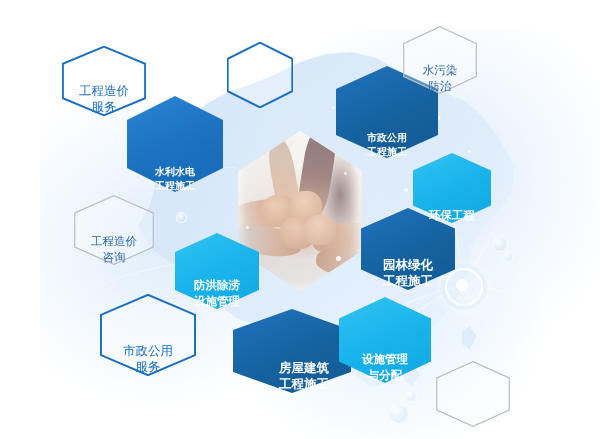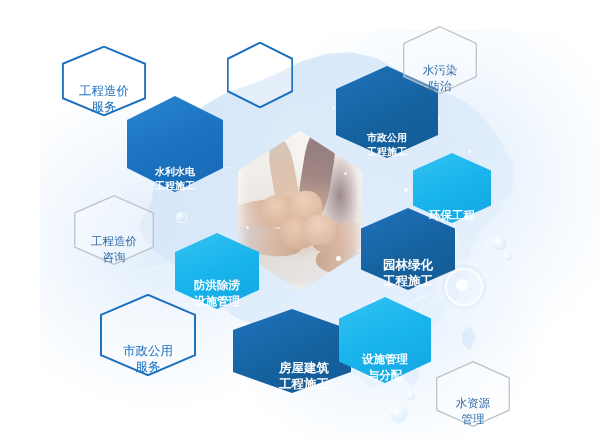--- a/index.html
+++ b/index.html
@@ -292,20 +292,16 @@
           <span>设施管理</span>
           <span>与分配</span>
         </div>
       </div>
       <div class="hex outline grayline fs11" style="left: 436px; top: 361px; width: 74px; height: 66px;">
         <div class="hexbg">
           <svg viewBox="0 0 100 100" preserveAspectRatio="none">
             <polygon points="50,1 99,25.5 99,74.5 50,99 1,74.5 1,25.5" fill="rgba(255,255,255,0.30)" stroke="#b9bec4" stroke-width="1.2" vector-effect="non-scaling-stroke"></polygon>
           </svg>
         </div>
-        <div class="txt">
-          <span>水资源</span>
-          <span>管理</span>
-        </div>
       </div>
     </div>
 
 </div>
 
 </body></html>

